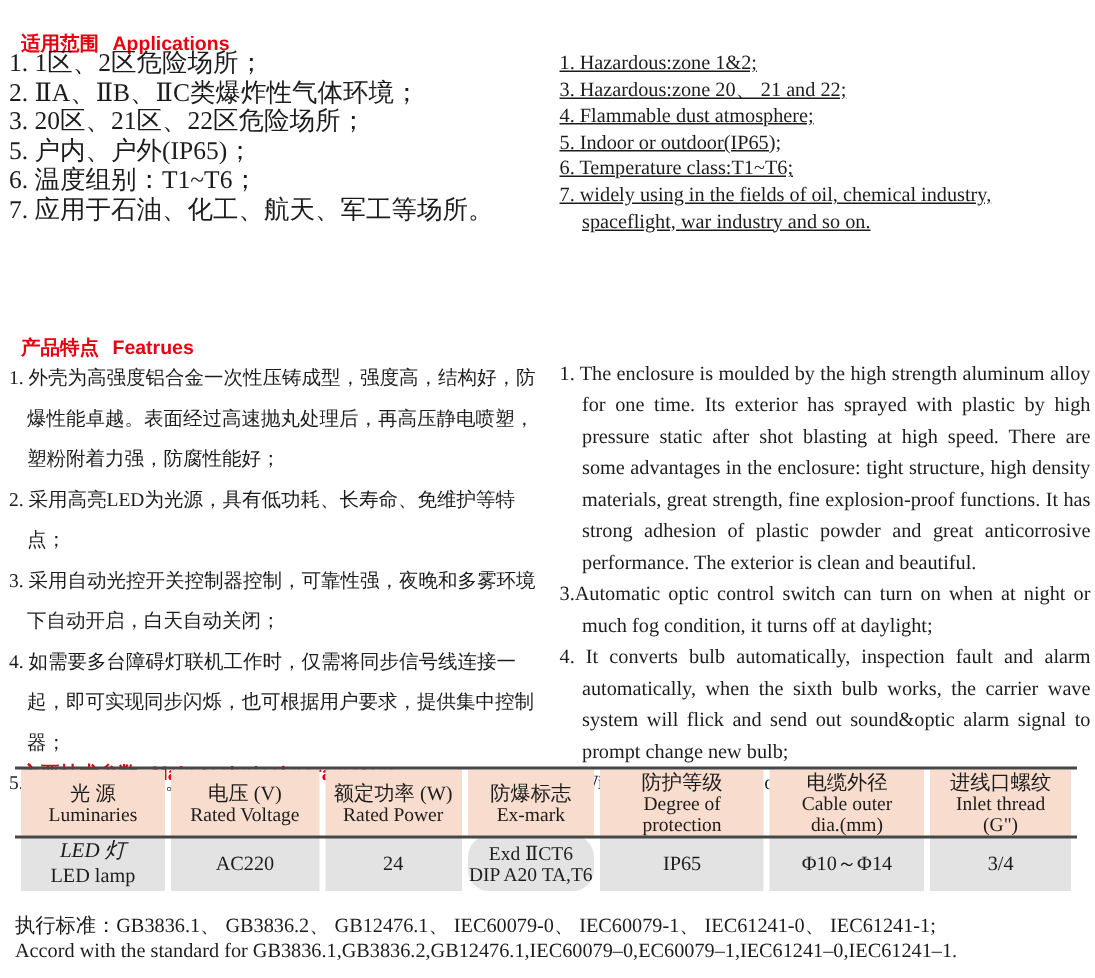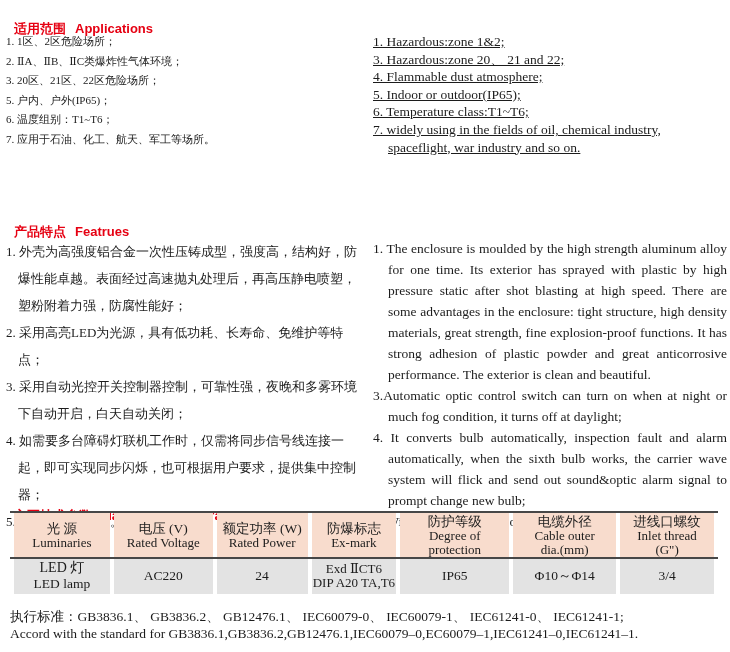--- a/index.html
+++ b/index.html
@@ -17,21 +17,21 @@
     font-weight:bold;font-size:13px;line-height:22px;
     color:var(--heading-red,#e60012);
     white-space:nowrap;
   }
   .heading .zh{margin-right:9px;}
   #apps-heading{top:7px;}
   #feat-heading{top:210px;}
   #param-heading{top:494px;}
 
   .list{position:absolute;}
-  #apps-zh{left:6px;top:32px;width:360px;font-size:11px;}
+  #apps-zh{left:6px;top:32px;width:360px;font-size:17px;}
   #apps-zh .item{line-height:19.5px;white-space:nowrap;}
   #apps-en{left:373px;top:33px;width:352px;font-size:13.5px;text-decoration:underline;}
   #apps-en .item{line-height:17.6px;padding-left:15px;text-indent:-15px;}
 
   #feat-zh{left:6px;top:238px;width:358px;font-size:13px;}
   #feat-zh .item{line-height:27px;padding-left:12px;text-indent:-12px;}
   #feat-en{left:373px;top:238px;width:354px;font-size:13.5px;}
   #feat-en .item{line-height:21px;padding-left:15px;text-indent:-15px;text-align:justify;}
 
   #table-wrap{position:absolute;left:10px;top:511px;width:708px;}
@@ -46,24 +46,24 @@
     background:var(--table-header-bg,#f8dccd);
     height:44px;font-weight:normal;
     text-align:center;vertical-align:middle;padding:0;
   }
   #param-table td{
     background:var(--table-row-bg,#e3e3e3);
     height:37px;text-align:center;vertical-align:middle;padding:0;
   }
   .h-zh{font-size:13.5px;line-height:15px;}
   .h-en{font-size:13px;line-height:14px;}
-  .c-line1{font-size:14px;line-height:16px;}
+  .c-line1{font-size:14px;line-height:16px;font-style:italic;}
   .c-line2{font-size:13.5px;line-height:16px;}
   .c-val{font-size:13.5px;}
-  td.exmark{text-align:left;padding-left:3px;}
+  td.exmark{text-align:left;padding-left:3px;border-radius:14px;}
   td.exmark div{font-size:13px;line-height:14px;}
 
   #standards{position:absolute;left:10px;top:609px;font-size:13.5px;line-height:16.5px;}
   #standards div{white-space:nowrap;}
 </style>
 </head>
 <body style="--heading-red: #e60012; --table-header-bg: #f8dccd; --table-row-bg: #e3e3e3; --line-dark: #474747;">
 
 <h2 class="heading" id="apps-heading"><span class="zh">适用范围</span><span class="en">Applications</span></h2>
 

